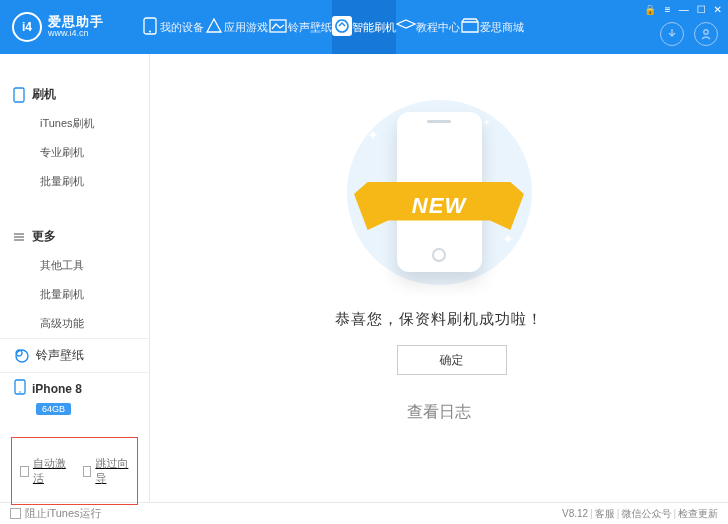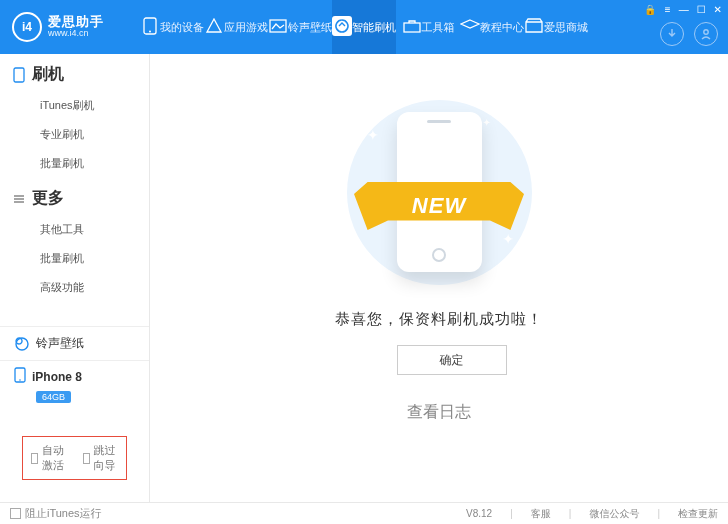--- a/index.html
+++ b/index.html
@@ -14,53 +14,53 @@
 .nav-item{width:64px;height:100%;display:flex;flex-direction:row;align-items:center;justify-content:center;font-size:11px;cursor:pointer;color:#e8f2ff;}
 .nav-item.active{background:#1678d8;color:#fff;}
 .nav-ico{width:20px;height:20px;margin-bottom:3px;display:flex;align-items:center;justify-content:center;}
 .nav-ico.active-ico{background:#fff;border-radius:3px;}
 .topright{position:absolute;right:6px;top:4px;display:flex;gap:8px;font-size:10px;align-items:center;}
 .topright span{cursor:pointer;}
 .top-circles{position:absolute;right:10px;bottom:8px;display:flex;gap:10px;}
 .circ-btn{width:24px;height:24px;border:1.5px solid #9cc9f7;border-radius:50%;display:flex;align-items:center;justify-content:center;cursor:pointer;}
 .body{display:flex;height:calc(100% - 54px - 22px);}
 .sidebar{width:150px;border-right:1px solid #e8e8e8;display:flex;flex-direction:column;}
-.section-head{display:flex;align-items:center;padding:10px 12px 6px;font-size:16px;color:#333;font-weight:bold;}
+.section-head{display:flex;align-items:center;padding:10px 12px 6px;font-size:12px;color:#333;font-weight:bold;margin-top:22px;}
 .section-head .ico{width:14px;height:14px;margin-right:6px;display:flex;align-items:center;justify-content:center;}
 .sub-items{padding-left:0;}
 .sub-item{padding:7px 0 7px 40px;font-size:11px;color:#555;cursor:pointer;}
 .sub-item.active{color:#1f8cf0;}
 .side-spacer{flex:1;}
 .mode-row{display:flex;align-items:center;gap:6px;padding:8px 14px;border-top:1px solid #eee;font-size:12px;color:#333;}
 .mode-ico{width:16px;height:16px;border-radius:50%;display:flex;align-items:center;justify-content:center;}
 .device-row{padding:6px 14px 10px;border-top:1px solid #eee;}
 .device-top{display:flex;align-items:center;gap:6px;font-size:12px;font-weight:bold;color:#333;}
 .badge{display:inline-block;background:#3b9bf2;color:#fff;font-size:9px;padding:1px 6px;border-radius:2px;margin-top:4px;margin-left:22px;}
-.check-row{border:1.5px solid #e74c3c;margin:22px;padding:6px 8px;display:flex;gap:16px;}
+.check-row{border:1.5px solid #e74c3c;margin:11px;padding:18px 8px;display:flex;gap:16px;text-decoration:underline;}
 .chk{display:flex;align-items:center;gap:4px;font-size:11px;color:#777;cursor:pointer;}
 .chk .box{width:11px;height:11px;border:1px solid #aaa;background:#fff;}
 .main{flex:1;display:flex;flex-direction:column;align-items:center;padding-top:38px;}
 .illus{width:220px;height:200px;position:relative;display:flex;align-items:center;justify-content:center;}
 .big-circ{width:185px;height:185px;border-radius:50%;background:#eaf4fd;position:absolute;}
 .phone{width:85px;height:160px;background:#fff;border-radius:12px;box-shadow:0 10px 18px rgba(0,0,0,.12);position:relative;z-index:2;display:flex;flex-direction:column;align-items:center;padding:8px 6px 10px;}
 .phone .speaker{width:24px;height:3px;background:#d0d8e0;border-radius:2px;}
 .phone .screen{flex:1;width:100%;margin:6px 0;border-radius:2px;}
 .phone .home{width:14px;height:14px;border:2px solid #d0d8e0;border-radius:50%;}
 .ribbon{position:absolute;z-index:3;width:170px;height:48px;background:#f5b817;transform:translateY(14px);display:flex;align-items:center;justify-content:center;clip-path:polygon(0 25%,8% 0,92% 0,100% 25%,92% 100%,80% 80%,20% 80%,8% 100%);}
 .ribbon-text{color:#fff;font-weight:900;font-size:22px;font-style:italic;letter-spacing:1px;}
 .star{position:absolute;color:#fff;font-size:14px;z-index:1;}
 .star1{top:35px;left:38px;}
 .star2{top:25px;right:58px;font-size:10px;}
 .star3{bottom:45px;right:35px;}
 .success-text{margin-top:18px;font-size:15px;color:#333;letter-spacing:1px;}
 .ok-btn{margin-top:16px;width:110px;height:30px;border:1px solid #ccc;background:#fff;font-size:12px;color:#444;cursor:pointer;margin-left:25px;}
 .log-link{margin-top:27px;font-size:16px;color:#888;cursor:pointer;}
 .footer{height:22px;border-top:1px solid #e8e8e8;display:flex;align-items:center;padding:0 10px;font-size:10px;color:#888;}
 .footer .chk{color:#888;}
-.footer .right{margin-left:auto;display:flex;gap:18px;align-items:center;}
+.footer .right{margin-left:auto;display:flex;gap:2px;align-items:center;}
 .sep{color:#ccc;}
 </style>
 </head>
 <body>
 
 <div class="topbar">
   <div class="logo">
     <div class="logo-circle">
         <span>i4</span>
       </div>
@@ -97,29 +97,20 @@
       <span>铃声壁纸</span>
     </div>
     <div class="nav-item active">
       <span class="nav-ico active-ico">
           <svg width="14" height="14" viewBox="0 0 14 14">
             <path d="M7 1 A6 6 0 1 1 6.9 1" fill="none" stroke="#1f8cf0" stroke-width="1.6"></path>
             <path d="M4 7 L7 4 L10 7" fill="none" stroke="#1f8cf0" stroke-width="1.4"></path>
           </svg>
         </span>
       <span>智能刷机</span>
-    </div>
-    <div class="nav-item">
-      <span class="nav-ico">
-          <svg width="18" height="14" viewBox="0 0 18 14">
-            <rect x="1" y="4" width="16" height="9" fill="none" stroke="#fff" stroke-width="1.3"></rect>
-            <path d="M6 4 V2 H12 V4" fill="none" stroke="#fff" stroke-width="1.3"></path>
-          </svg>
-        </span>
-      <span>工具箱</span>
     </div>
     <div class="nav-item">
       <span class="nav-ico">
           <svg width="20" height="14" viewBox="0 0 20 14">
             <path d="M10 1 L19 5 L10 9 L1 5 Z" fill="none" stroke="#fff" stroke-width="1.3"></path>
           </svg>
         </span>
       <span>教程中心</span>
     </div>
     <div class="nav-item">

